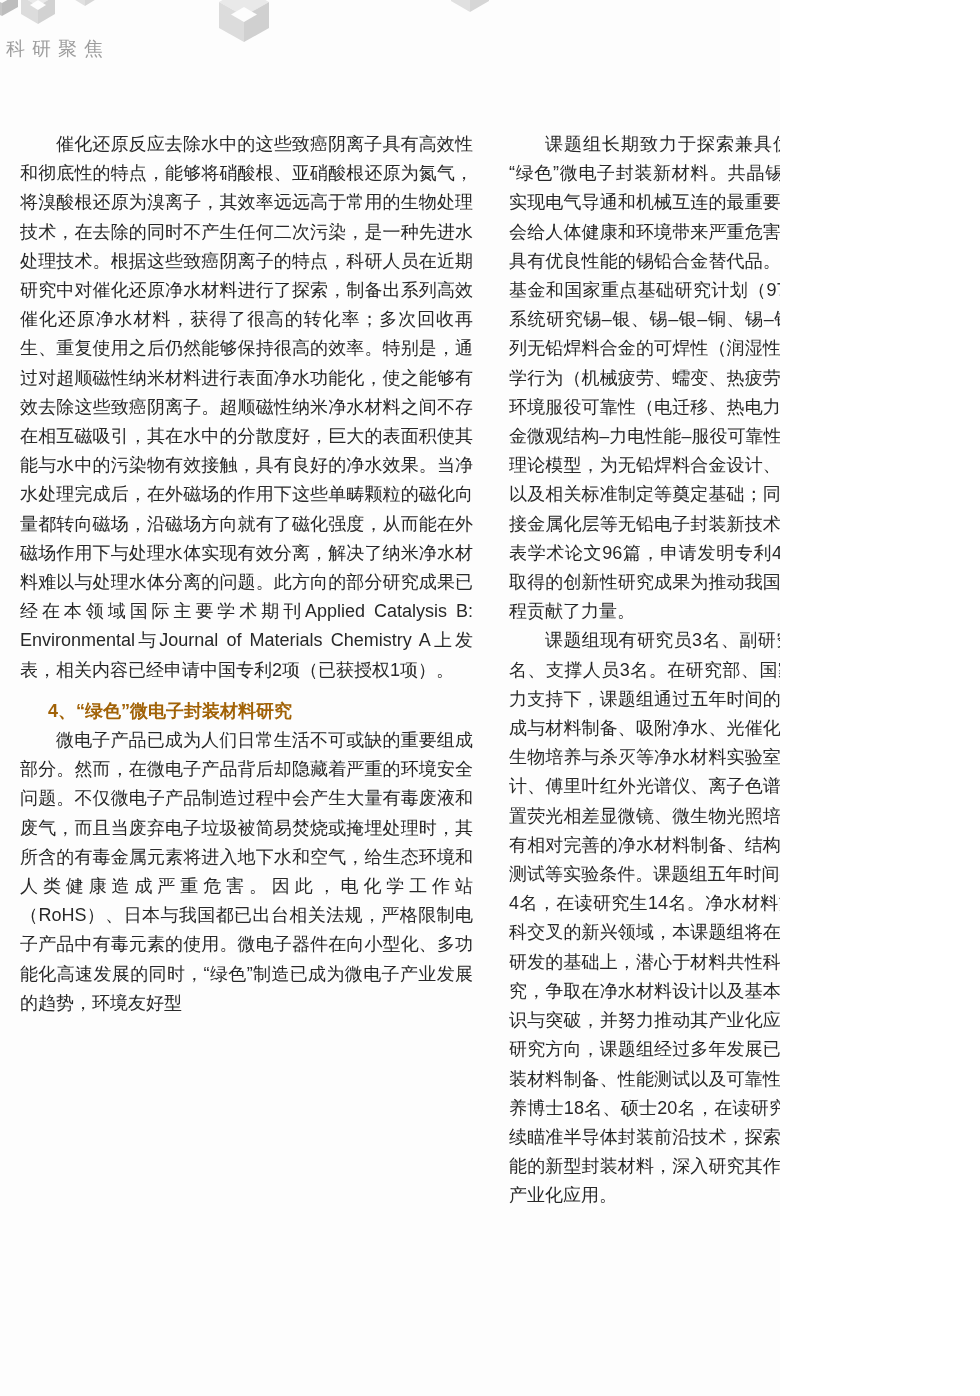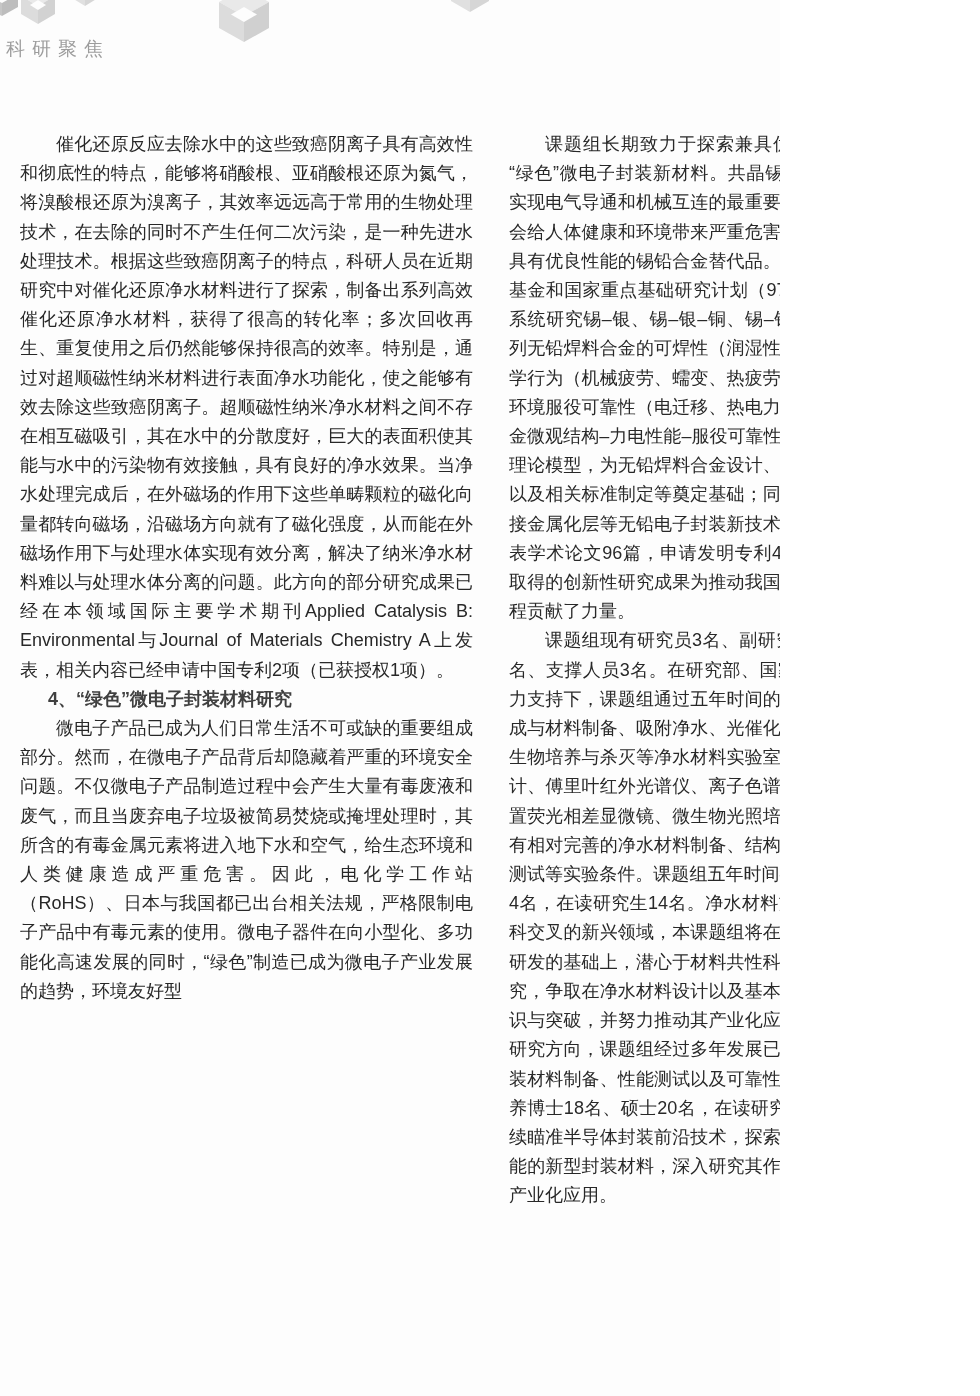--- a/index.html
+++ b/index.html
@@ -72,21 +72,21 @@
         <polygon points="451,-19 470,-8 470,12 451,1" fill="#e0e0e0"></polygon>
         <polygon points="470,-8 489,-19 489,1 470,12" fill="#d6d6d6"></polygon>
       </g>
     </svg>
     <div class="section-label">科研聚焦</div>
   </div>
 
   <div class="content">
     <div class="col">
       <p class="para">催化还原反应去除水中的这些致癌阴离子具有高效性和彻底性的特点，能够将硝酸根、亚硝酸根还原为氮气，将溴酸根还原为溴离子，其效率远远高于常用的生物处理技术，在去除的同时不产生任何二次污染，是一种先进水处理技术。根据这些致癌阴离子的特点，科研人员在近期研究中对催化还原净水材料进行了探索，制备出系列高效催化还原净水材料，获得了很高的转化率；多次回收再生、重复使用之后仍然能够保持很高的效率。特别是，通过对超顺磁性纳米材料进行表面净水功能化，使之能够有效去除这些致癌阴离子。超顺磁性纳米净水材料之间不存在相互磁吸引，其在水中的分散度好，巨大的表面积使其能与水中的污染物有效接触，具有良好的净水效果。当净水处理完成后，在外磁场的作用下这些单畴颗粒的磁化向量都转向磁场，沿磁场方向就有了磁化强度，从而能在外磁场作用下与处理水体实现有效分离，解决了纳米净水材料难以与处理水体分离的问题。此方向的部分研究成果已经在本领域国际主要学术期刊Applied Catalysis B: Environmental与Journal of Materials Chemistry A上发表，相关内容已经申请中国专利2项（已获授权1项）。</p>
-      <p class="heading" style="color: #404040;">4、“绿色”微电子封装材料研究</p>
+      <p class="heading" style="color: #a16207; margin-top: 12px;">4、“绿色”微电子封装材料研究</p>
       <p class="para">微电子产品已成为人们日常生活不可或缺的重要组成部分。然而，在微电子产品背后却隐藏着严重的环境安全问题。不仅微电子产品制造过程中会产生大量有毒废液和废气，而且当废弃电子垃圾被简易焚烧或掩埋处理时，其所含的有毒金属元素将进入地下水和空气，给生态环境和人类健康造成严重危害。因此，电化学工作站（RoHS）、日本与我国都已出台相关法规，严格限制电子产品中有毒元素的使用。微电子器件在向小型化、多功能化高速发展的同时，“绿色”制造已成为微电子产业发展的趋势，环境友好型</p>
     </div>
     <div class="col">
       <p class="para">课题组长期致力于探索兼具优异性能和环保功能的“绿色”微电子封装新材料。共晶锡–铅合金是微电子封装实现电气导通和机械互连的最重要焊料材料，但铅的毒性会给人体健康和环境带来严重危害，世界范围内急迫寻找具有优良性能的锡铅合金替代品。课题组在国家自然科学基金和国家重点基础研究计划（973）等项目的支撑下，系统研究锡–银、锡–银–铜、锡–铋、锡–铟、锡–锌等系列无铅焊料合金的可焊性（润湿性、抗氧化性）、基础力学行为（机械疲劳、蠕变、热疲劳等）、界面反应、以及环境服役可靠性（电迁移、热电力多场耦合等），建立合金微观结构–力电性能–服役可靠性之间的基本役使关系和理论模型，为无铅焊料合金设计、封装工艺、可靠性评价以及相关标准制定等奠定基础；同时发展了微球制备、焊接金属化层等无铅电子封装新技术。在该研究中，共计发表学术论文96篇，申请发明专利40项，已授权18项，所取得的创新性研究成果为推动我国微电子产业的无铅化进程贡献了力量。</p>
       <p class="para">课题组现有研究员3名、副研究员2名、助理研究员3名、支撑人员3名。在研究部、国家实验室和研究所的大力支持下，课题组通过五年时间的努力已经组建起化学合成与材料制备、吸附净水、光催化净水、离子分析以及微生物培养与杀灭等净水材料实验室，购置了原子荧光光度计、傅里叶红外光谱仪、离子色谱仪、电化学工作站、正置荧光相差显微镜、微生物光照培养箱等仪器设备，已具有相对完善的净水材料制备、结构表征与机理分析、性能测试等实验条件。课题组五年时间共培养博士10名、硕士4名，在读研究生14名。净水材料方向的研究是一个多学科交叉的新兴领域，本课题组将在注重高性能净水材料的研发的基础上，潜心于材料共性科学问题的深入理解与研究，争取在净水材料设计以及基本科学问题上有更好的认识与突破，并努力推动其产业化应用。在微电子封装材料研究方向，课题组经过多年发展已经拥有完善的微电子封装材料制备、性能测试以及可靠性评价研究平台，共计培养博士18名、硕士20名，在读研究生5名。本课题组将继续瞄准半导体封装前沿技术，探索兼具优异性能和环保功能的新型封装材料，深入研究其作用机理，并积极推动其产业化应用。</p>
     </div>
   </div>
 
 </div>
 

